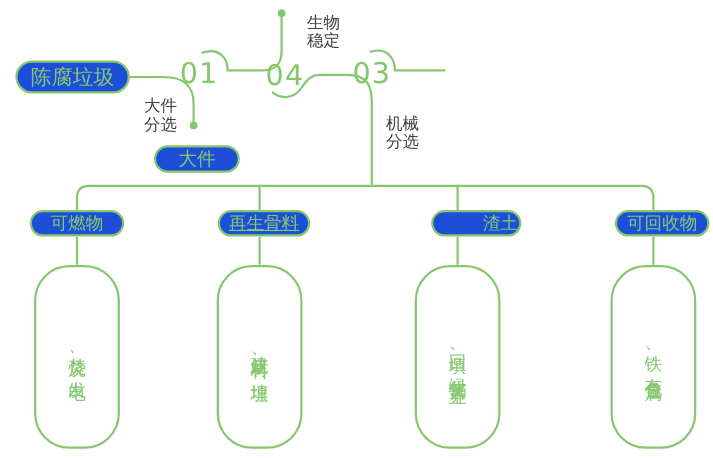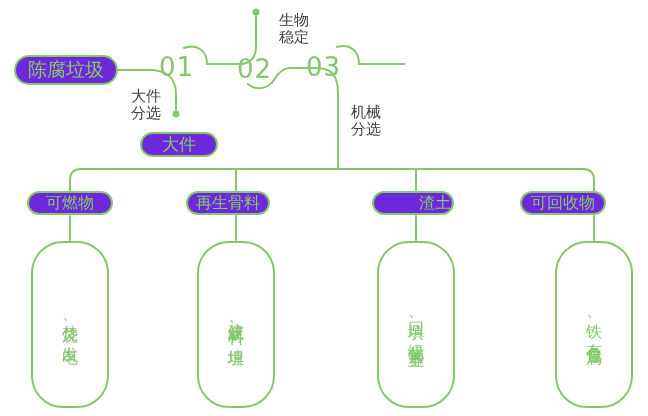--- a/index.html
+++ b/index.html
@@ -9,31 +9,31 @@
     font-family:"DejaVu Sans","Liberation Sans",sans-serif;
   }
   .abs{position:absolute;box-sizing:border-box;}
   svg.lines{position:absolute;left:0;top:0;width:648px;height:416px;}
 
   .pill{
     border:2px solid var(--green);
     border-radius:999px;
     color:var(--green);
     display:flex;align-items:center;justify-content:center;
-    background:#6d28d9;
+    background:#1d4ed8;
     white-space:nowrap;
   }
   .pill-source{left:14px;top:55px;width:104px;height:30px;font-size:19px;}
   .pill-bulky{left:140px;top:132px;width:78px;height:25px;font-size:17px;}
   .pill-cat{top:191px;height:24px;font-size:16px;}
 
   .stepnum{
     color:var(--green);
     font-size:26px;line-height:26px;font-weight:400;
-    text-align:left;width:44px;letter-spacing:1px;
+    text-align:center;width:44px;letter-spacing:1px;
   }
   .plabel{
     color:#404040;
     font-size:15px;line-height:17px;
     white-space:pre-line;
   }
   .vbox{
     top:241px;width:78px;height:167px;
     border:2px solid var(--green);
     border-radius:32px;
@@ -72,44 +72,44 @@
     <path d="M416 216 V240"></path>
     <path d="M594 216 V240"></path>
   </g>
 </svg>
 
 <div class="abs pill pill-source" style="--green:#86c76e">
   <span>陈腐垃圾</span>
 </div>
 
 <div class="abs stepnum" style="left:159px;top:54px;">01</div>
-<div class="abs stepnum" style="left:237px;top:56px;">02</div>
-<div class="abs stepnum" style="left:306px;top:54px;">03</div>
+<div class="abs stepnum" style="left:237px;top:56px;">04</div>
+<div class="abs stepnum" style="left:316px;top:54px;">03</div>
 
 <div class="abs plabel" style="left:131px;top:88px;">大件
 分选</div>
 <div class="abs plabel" style="left:267px;top:12px;margin-left:12px;">生物
 稳定</div>
 <div class="abs plabel" style="left:351px;top:104px;">机械
 分选</div>
 
 <div class="abs pill pill-bulky" style="--green:#86c76e">
   <span>大件</span>
 </div>
 
 <div class="abs pill pill-cat" style="--green:#86c76e;left:27px;width:86px;">
   <span>可燃物</span>
 </div>
-<div class="abs pill pill-cat" style="--green:#86c76e;left:186px;width:84px;">
+<div class="abs pill pill-cat" style="--green:#86c76e;left:198px;width:84px;text-decoration:underline;">
   <span>再生骨料</span>
 </div>
-<div class="abs pill pill-cat" style="--green:#86c76e;left:372px;width:82px;padding-left:44px;">
+<div class="abs pill pill-cat" style="--green:#86c76e;left:392px;width:82px;padding-left:44px;">
   <span>渣土</span>
 </div>
-<div class="abs pill pill-cat" style="--green:#86c76e;left:520px;width:86px;">
+<div class="abs pill pill-cat" style="--green:#86c76e;left:559px;width:86px;">
   <span>可回收物</span>
 </div>
 
 <div class="abs vbox" style="--green:#86c76e;left:31px;">
   <span class="vtext">焚烧、发电</span>
 </div>
 <div class="abs vbox" style="--green:#86c76e;left:197px;">
   <span class="vtext">建筑材料、填埋</span>
 </div>
 <div class="abs vbox" style="--green:#86c76e;left:377px;">

